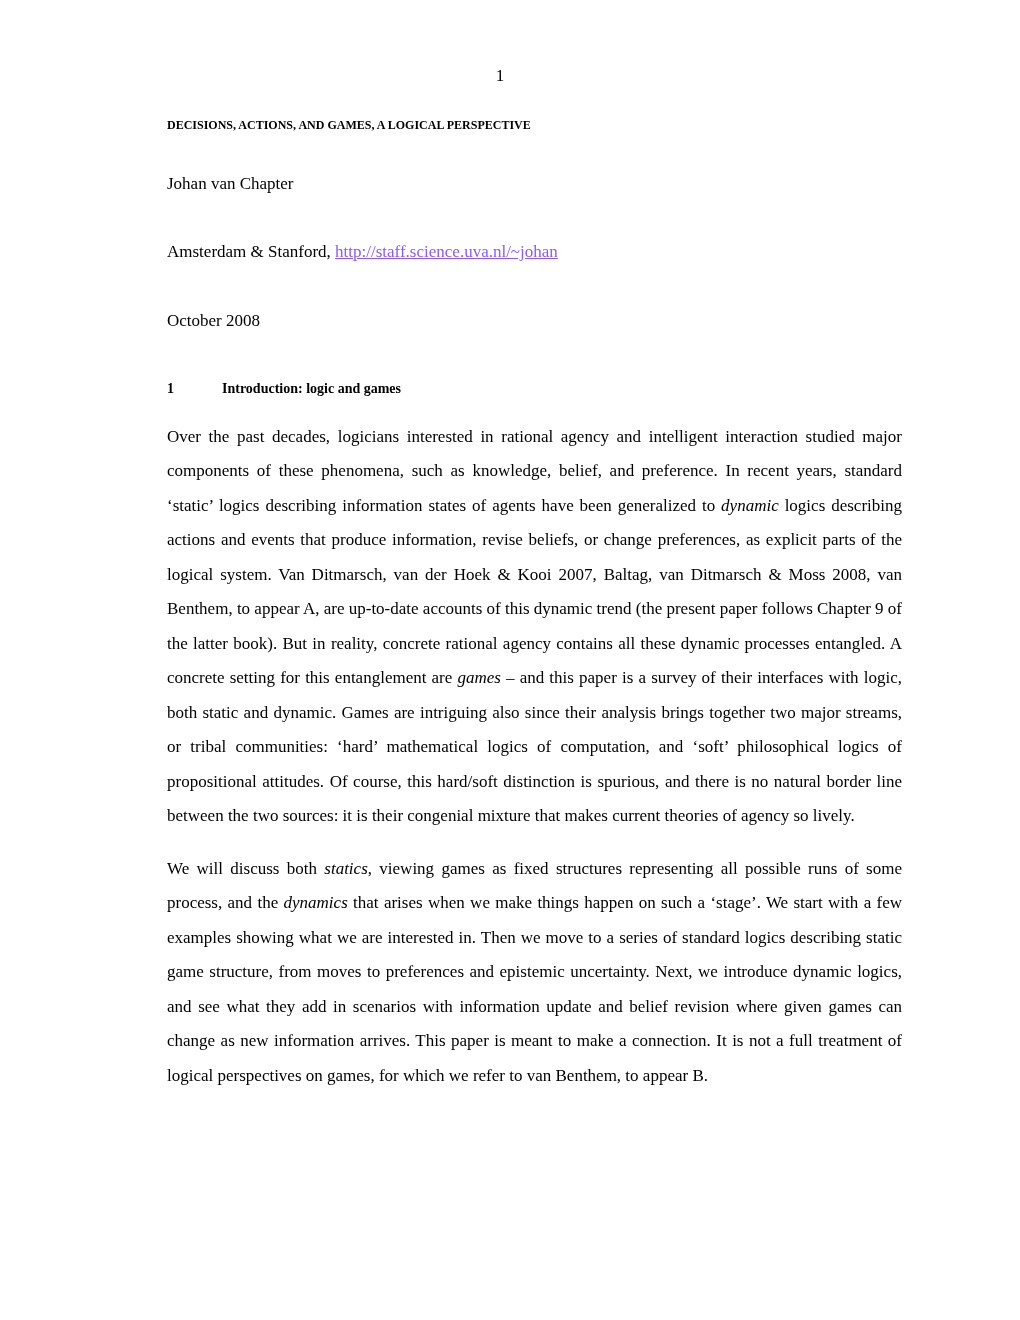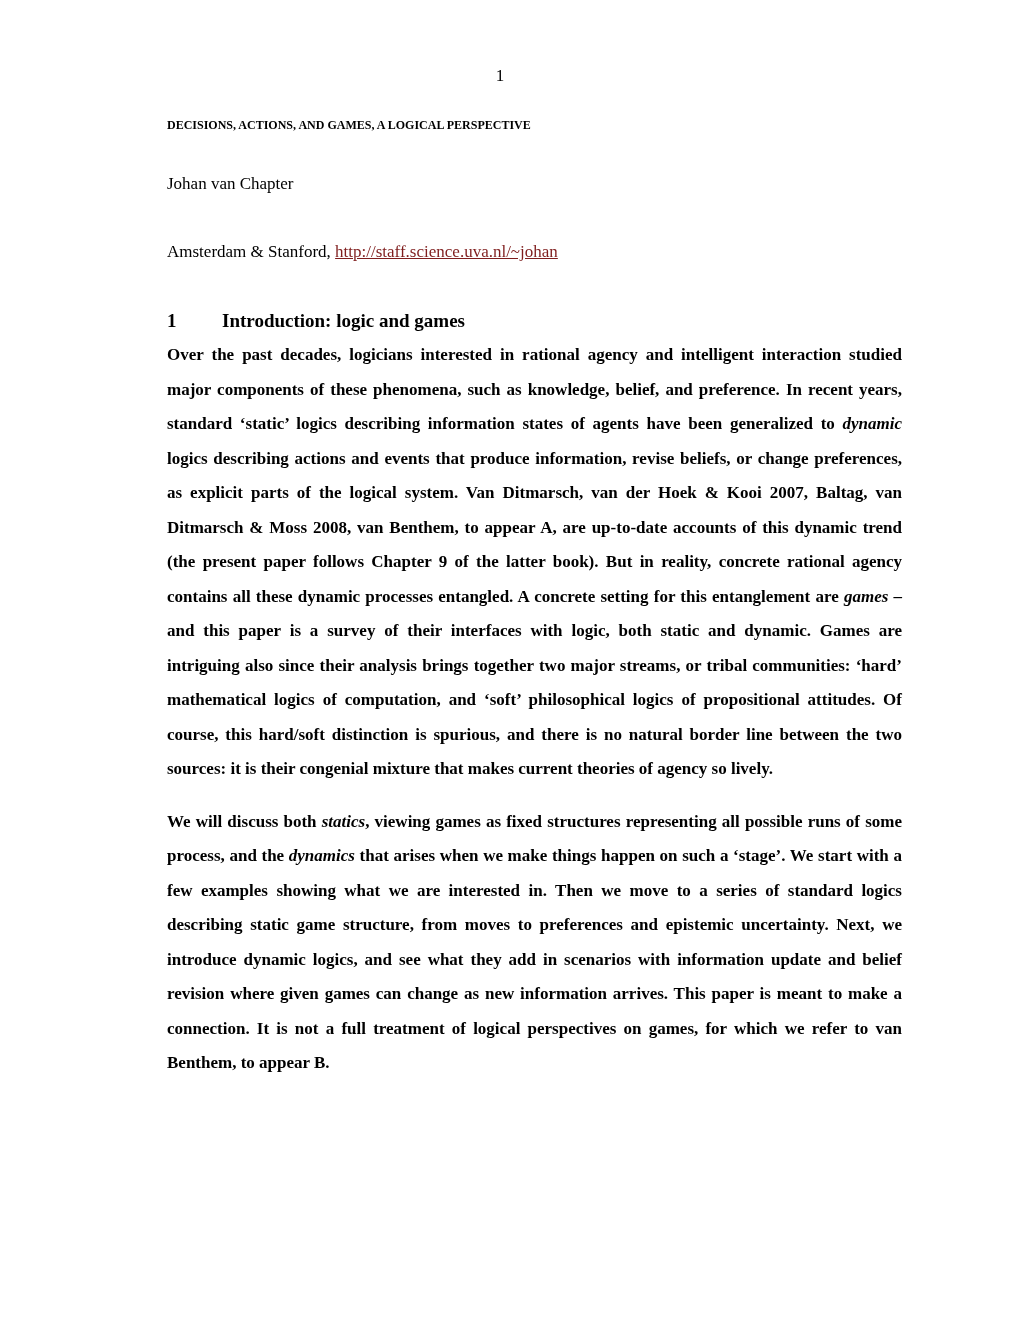--- a/index.html
+++ b/index.html
@@ -38,30 +38,30 @@
     margin: 24px 0 0 0;
   }
   .affiliation-line {
     margin: 34px 0 0 0;
   }
   .date-line {
     margin: 34px 0 0 0;
   }
   .section-heading {
     margin: 34px 0 0 0;
-    font-size: 19px;
+    font-size: 14px;
     font-weight: bold;
     line-height: 34.5px;
   }
   .section-heading .sec-num {
     display: inline-block;
     width: 55px;
   }
   #paragraphs {
-    font-weight: bold;
+    margin-top: 13px;
   }
   .body-para {
     margin: 0;
     text-align: justify;
   }
   .body-para + .body-para {
     margin-top: 18px;
   }
   a.link {
     text-decoration: underline;
@@ -73,22 +73,23 @@
 <body>
 
 <div class="page">
 
   <div class="page-number">1</div>
 
   <h1 class="doc-title">DECISIONS, ACTIONS, AND GAMES, A LOGICAL PERSPECTIVE</h1>
 
   <p class="author-line">Johan van Chapter</p>
 
-  <p class="affiliation-line"><span>Amsterdam &amp; Stanford, </span><a class="link" href="#" style="color: #7f1d1d; text-align: right;">http://staff.science.uva.nl/~johan</a></p>
+  <p class="affiliation-line"><span>Amsterdam &amp; Stanford, </span><a class="link" href="#" style="color: #8b5cf6; text-align: right;">http://staff.science.uva.nl/~johan</a></p>
 
+  <p class="date-line">October 2008</p>
 
   <h2 class="section-heading"><span class="sec-num">1</span><span>Introduction: logic and games</span></h2>
 
   <div id="paragraphs">
       <p class="body-para"><span>Over the past decades, logicians interested in rational agency and intelligent interaction studied major components of these phenomena, such as knowledge, belief, and preference. In recent years, standard ‘static’ logics describing information states of agents have been generalized to </span><em>dynamic</em><span> logics describing actions and events that produce information, revise beliefs, or change preferences, as explicit parts of the logical system. Van Ditmarsch, van der Hoek &amp; Kooi 2007, Baltag, van Ditmarsch &amp; Moss 2008, van Benthem, to appear A, are up-to-date accounts of this dynamic trend (the present paper follows Chapter 9 of the latter book). But in reality, concrete rational agency contains all these dynamic processes entangled. A concrete setting for this entanglement are </span><em>games</em><span> – and this paper is a survey of their interfaces with logic, both static and dynamic. Games are intriguing also since their analysis brings together two major streams, or tribal communities: ‘hard’ mathematical logics of computation, and ‘soft’ philosophical logics of propositional attitudes. Of course, this hard/soft distinction is spurious, and there is no natural border line between the two sources: it is their congenial mixture that makes current theories of agency so lively.</span></p>
       <p class="body-para"><span>We will discuss both </span><em>statics</em><span>, viewing games as fixed structures representing all possible runs of some process, and the </span><em>dynamics</em><span> that arises when we make things happen on such a ‘stage’. We start with a few examples showing what we are interested in. Then we move to a series of standard logics describing static game structure, from moves to preferences and epistemic uncertainty. Next, we introduce dynamic logics, and see what they add in scenarios with information update and belief revision where given games can change as new information arrives. This paper is meant to make a connection. It is not a full treatment of logical perspectives on games, for which we refer to van Benthem, to appear B.</span></p>
     </div>
 
 </div>
 

